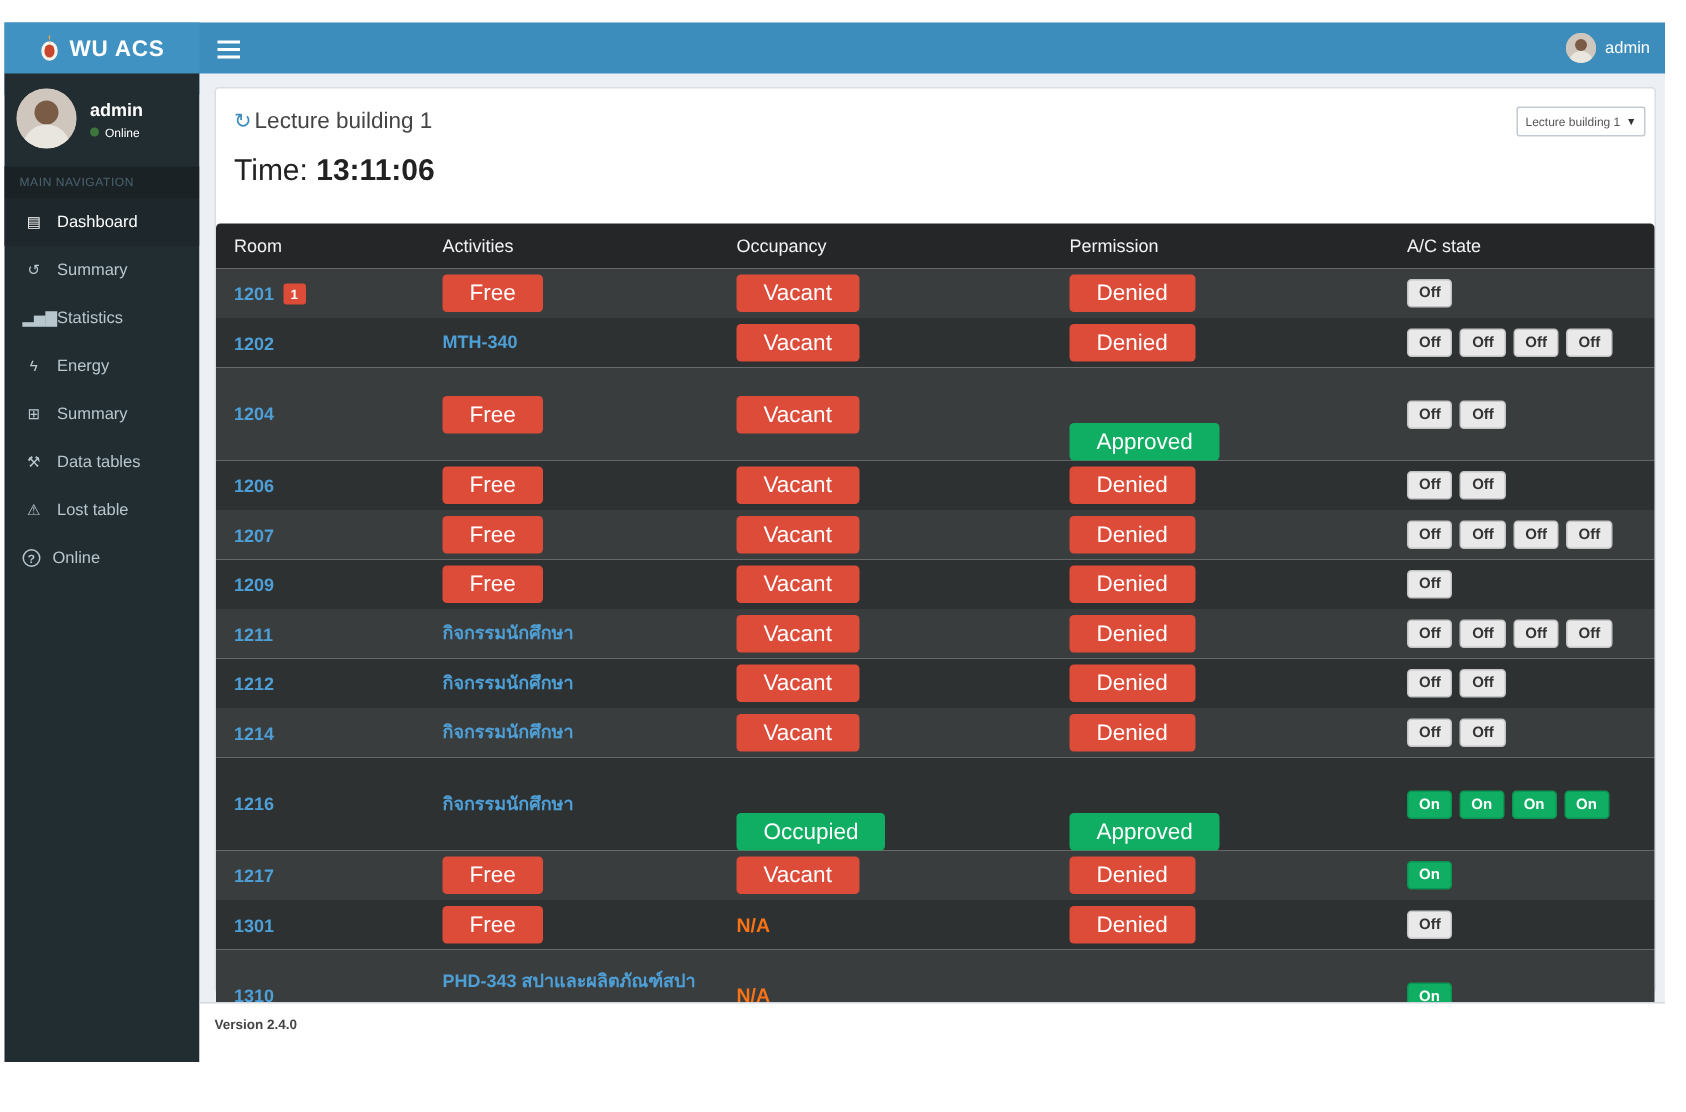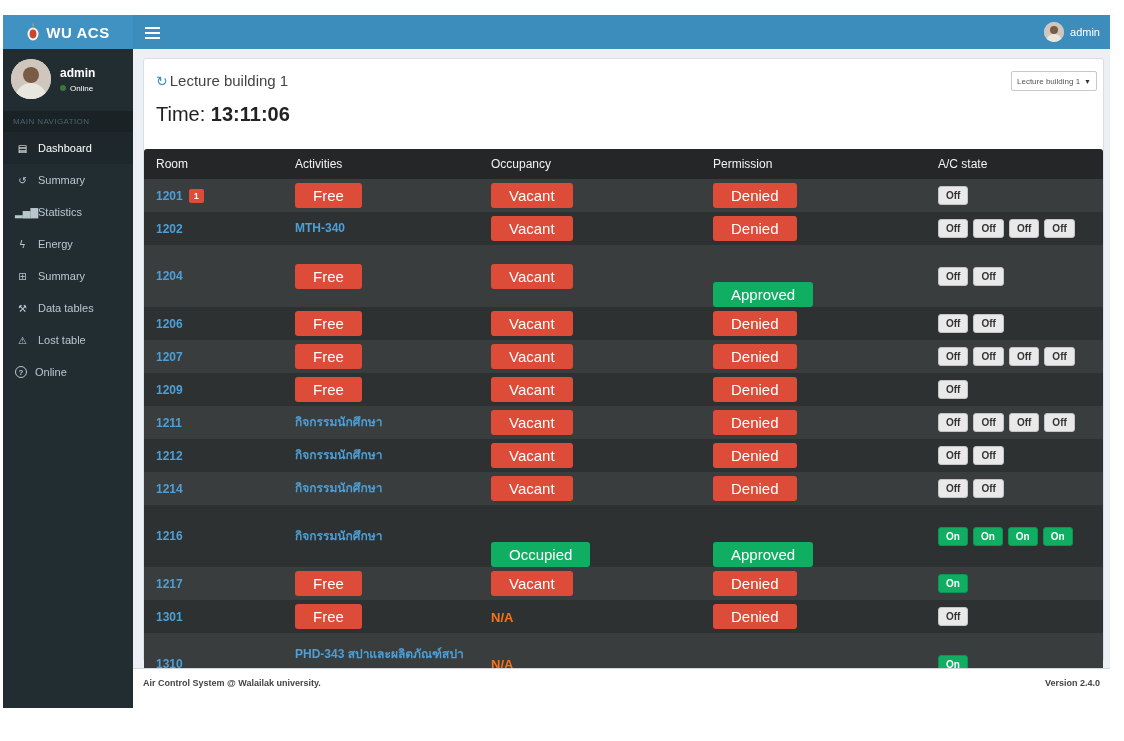--- a/index.html
+++ b/index.html
@@ -352,17 +352,16 @@
               </div>
             </div>
           </div>
         <div class="table-foot"></div>
       </div>
     </div>
 
   </div>
 
   <div class="footer">
-    <span>Air Control System @ Walailak university.</span>
     <span>Version 2.4.0</span>
   </div>
 
 </div>
 
 </body></html>

